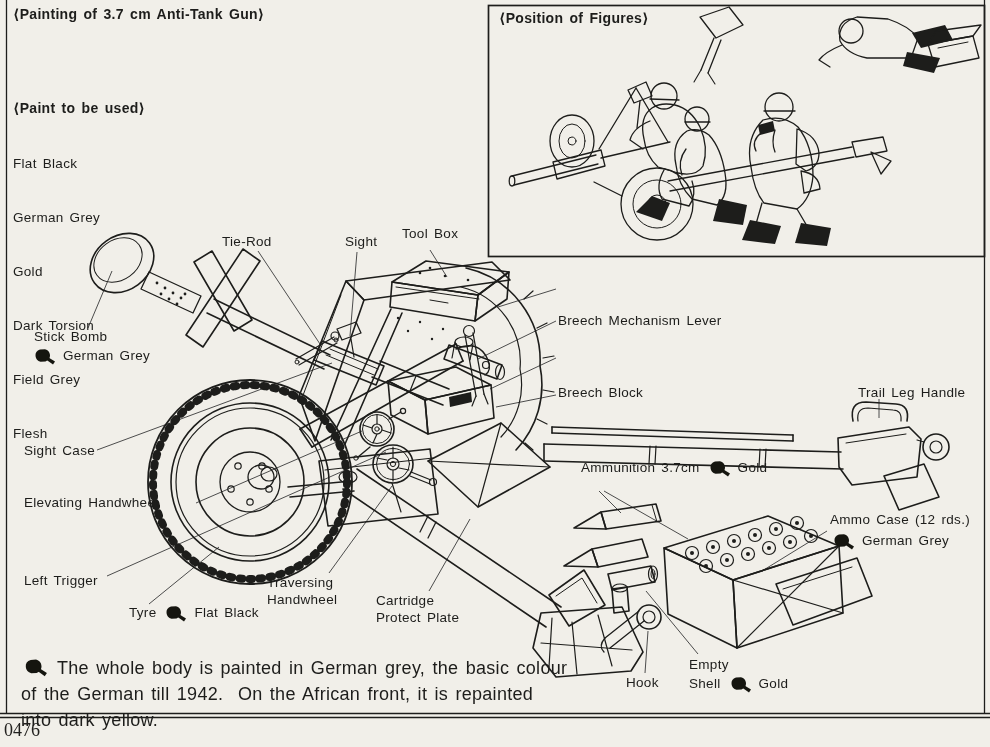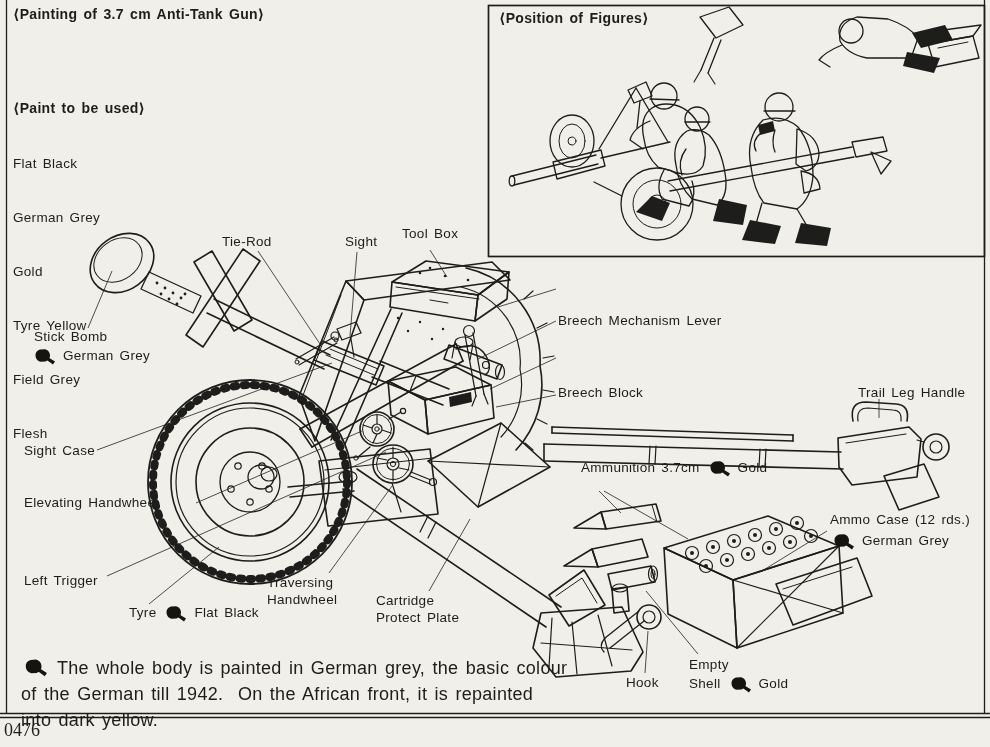--- a/index.html
+++ b/index.html
@@ -386,21 +386,21 @@
     </g>
   </g>
 </svg>
 
 <div class="txt head" style="left:13px;top:5px">⟨Painting of 3.7 cm Anti-Tank Gun⟩</div>
 <div class="txt head" style="left:13px;top:99px">⟨Paint to be used⟩</div>
 <div class="txt" style="left:13px;top:119px">
   <div>Flat Black</div>
   <div>German Grey</div>
   <div>Gold</div>
-  <div>Tyre Yellow</div>
+  <div>Dark Torsion</div>
   <div>Field Grey</div>
   <div>Flesh</div>
 </div>
 
 <div class="txt head" style="left:499px;top:9px">⟨Position of Figures⟩</div>
 
 <div class="lbl" style="left:222px;top:234px">Tie-Rod</div>
 <div class="lbl" style="left:345px;top:234px">Sight</div>
 <div class="lbl" style="left:402px;top:226px">Tool Box</div>
 <div class="lbl" style="left:558px;top:313px">Breech Mechanism Lever</div>

